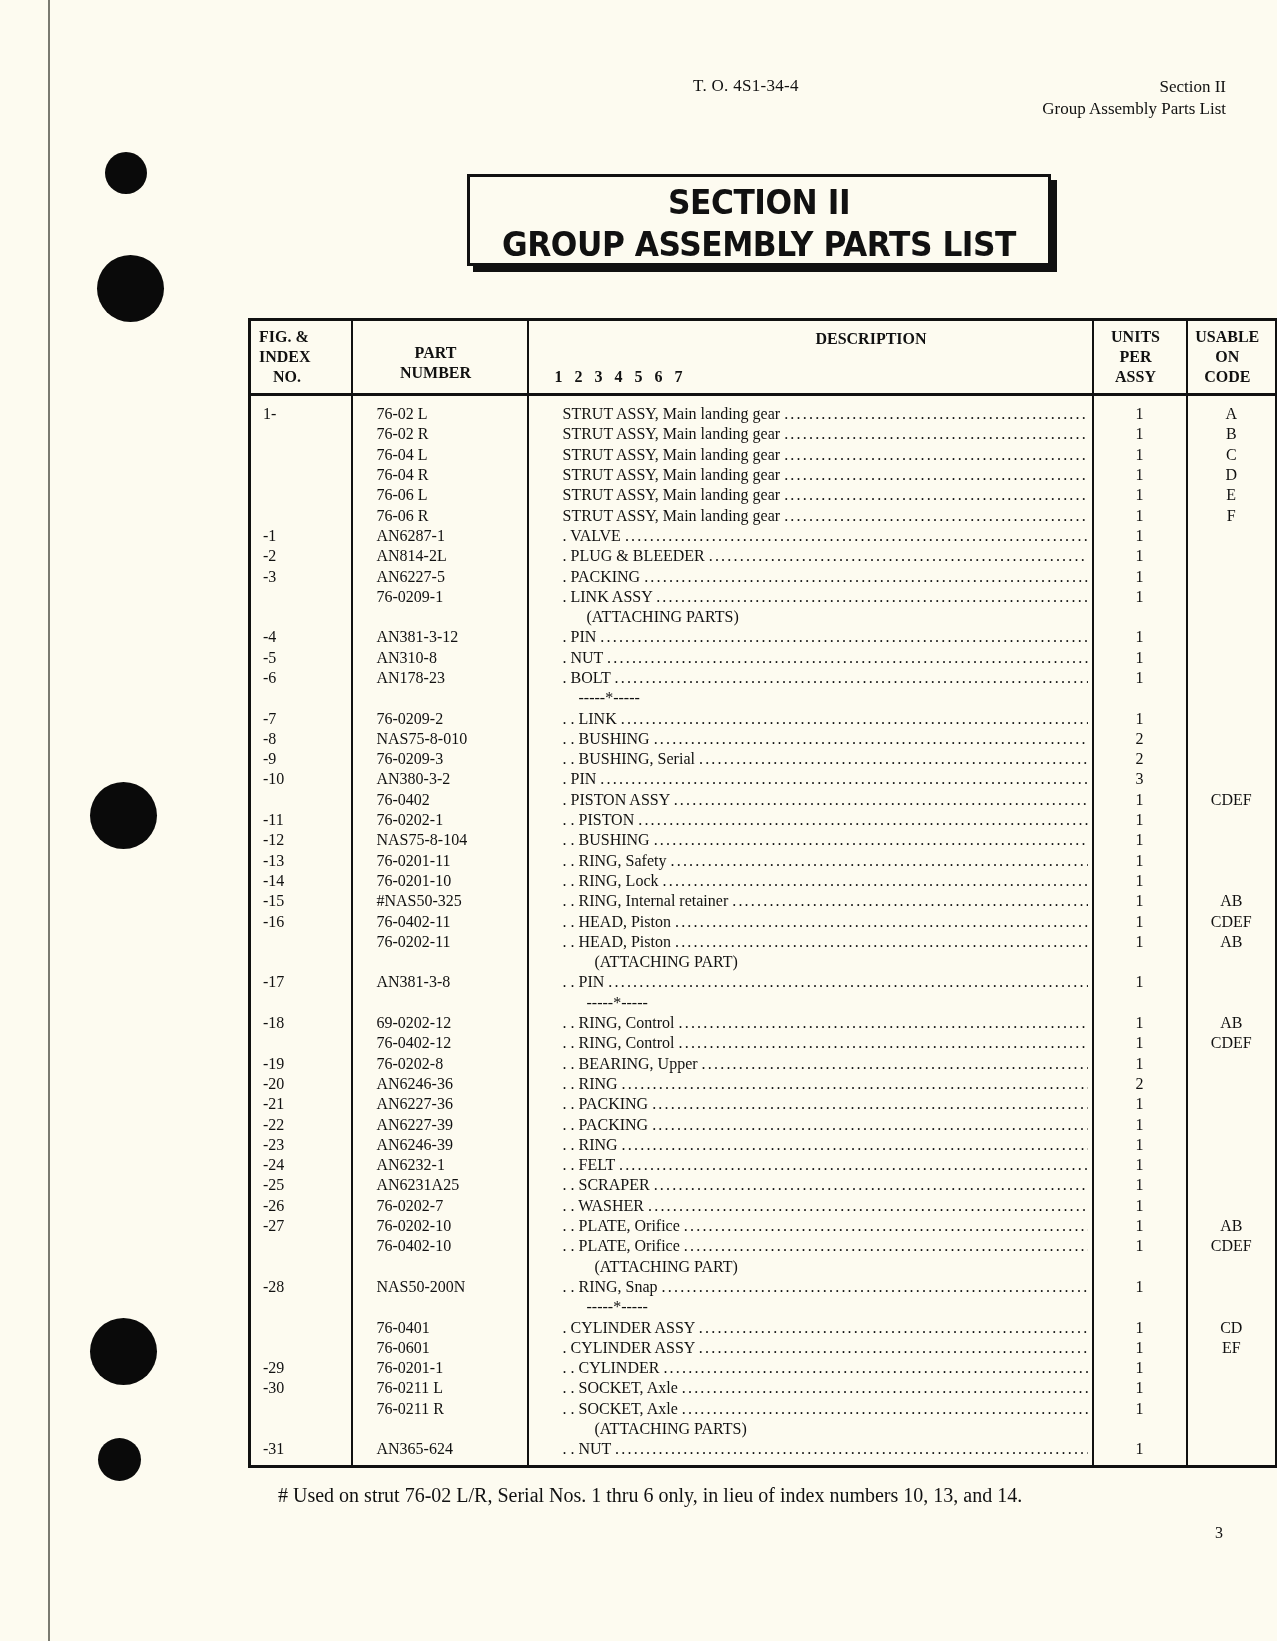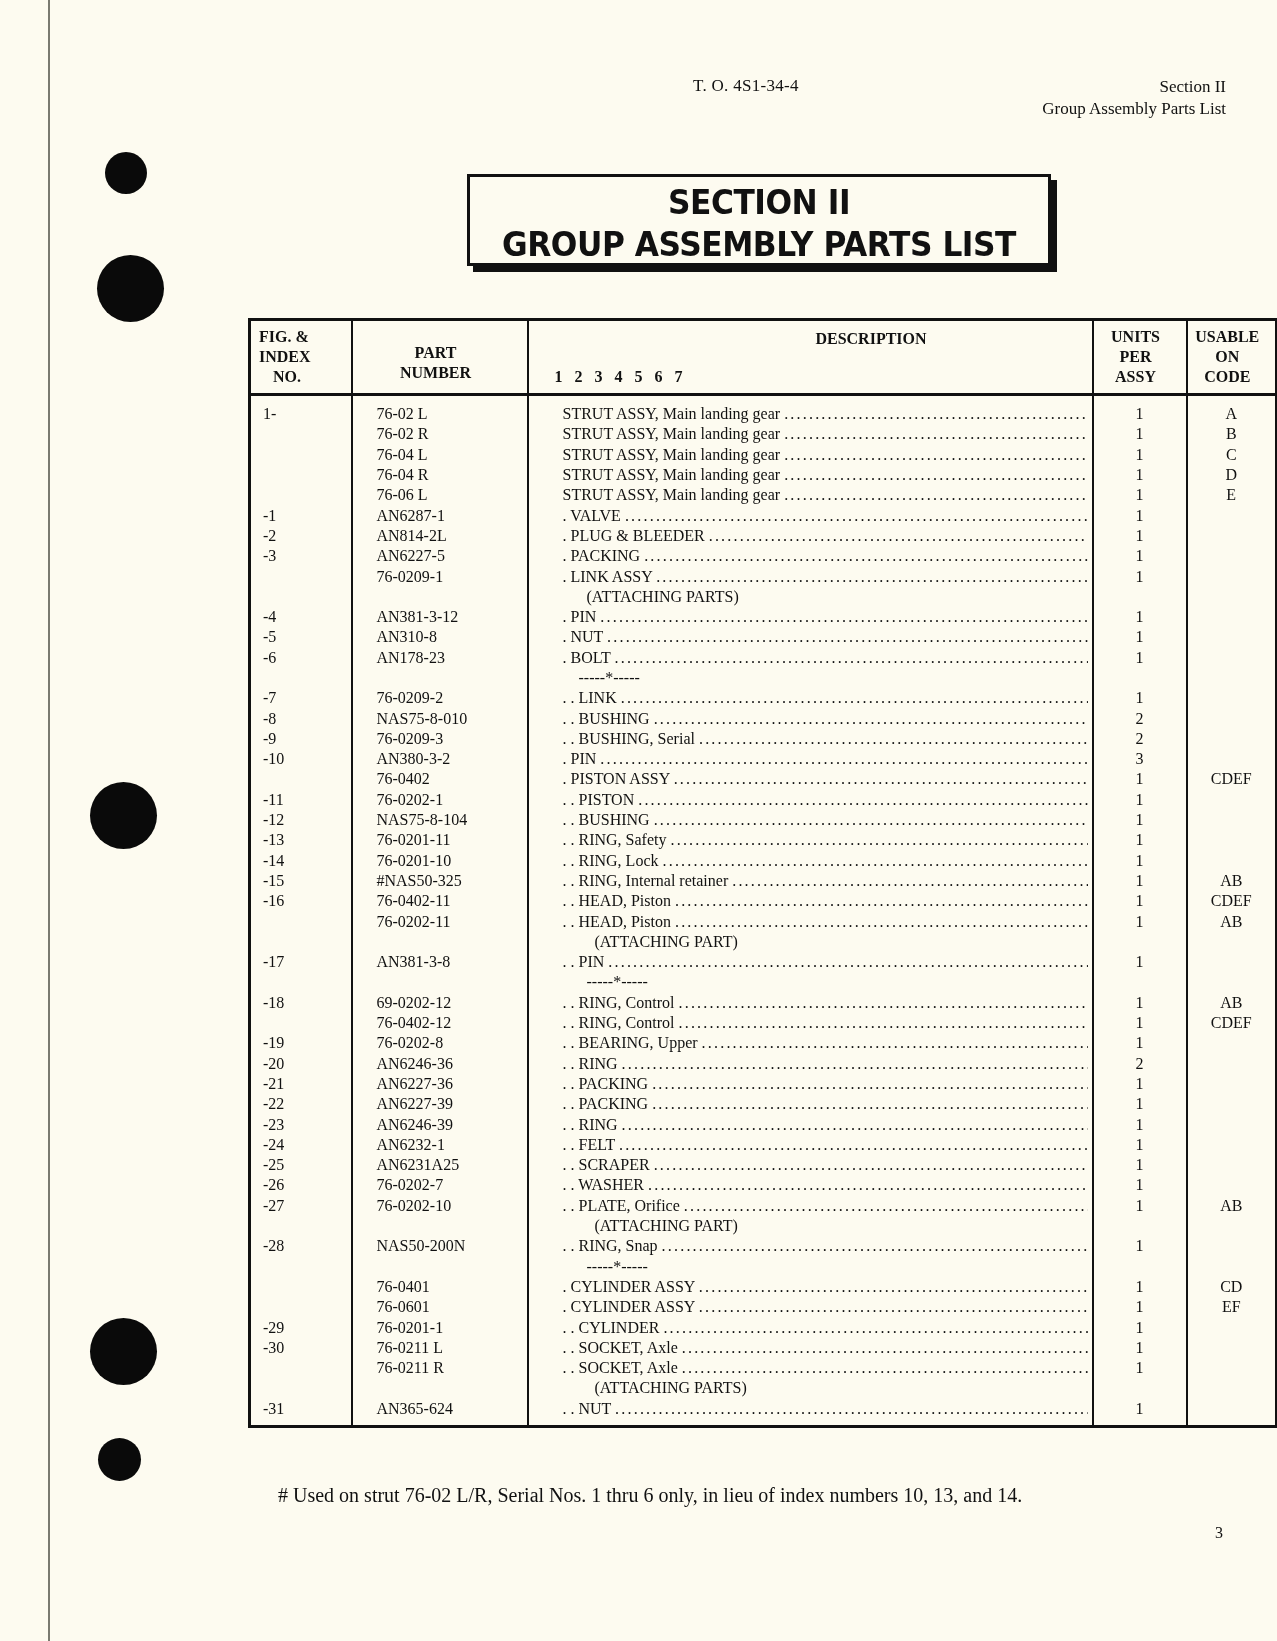--- a/index.html
+++ b/index.html
@@ -150,20 +150,32 @@
           <td class="c-desc">
             <div class="desc-inner">
               <span class="desc-text">STRUT ASSY, Main landing gear </span>
               <span class="dots"></span>
             </div>
           </td>
           <td class="c-units">1</td>
           <td class="c-code">E</td>
         </tr>
         <tr>
+          <td class="c-idx"></td>
+          <td class="c-part">76-06 R</td>
+          <td class="c-desc">
+            <div class="desc-inner">
+              <span class="desc-text">STRUT ASSY, Main landing gear </span>
+              <span class="dots"></span>
+            </div>
+          </td>
+          <td class="c-units">1</td>
+          <td class="c-code">F</td>
+        </tr>
+        <tr>
           <td class="c-idx">-1</td>
           <td class="c-part">AN6287-1</td>
           <td class="c-desc">
             <div class="desc-inner">
               <span class="desc-text">. VALVE </span>
               <span class="dots"></span>
             </div>
           </td>
           <td class="c-units">1</td>
           <td class="c-code"></td>
@@ -564,20 +576,32 @@
           <td class="c-idx">-27</td>
           <td class="c-part">76-0202-10</td>
           <td class="c-desc">
             <div class="desc-inner">
               <span class="desc-text">. . PLATE, Orifice </span>
               <span class="dots"></span>
             </div>
           </td>
           <td class="c-units">1</td>
           <td class="c-code">AB</td>
+        </tr>
+        <tr>
+          <td class="c-idx"></td>
+          <td class="c-part">76-0402-10</td>
+          <td class="c-desc">
+            <div class="desc-inner">
+              <span class="desc-text">. . PLATE, Orifice </span>
+              <span class="dots"></span>
+            </div>
+          </td>
+          <td class="c-units">1</td>
+          <td class="c-code">CDEF</td>
         </tr>
         <tr>
           <td class="c-idx"></td>
           <td class="c-part"></td>
           <td class="c-desc">
             <div class="desc-inner">
               <span class="desc-text">        (ATTACHING PART)</span>
             </div>
           </td>
           <td class="c-units"></td>

